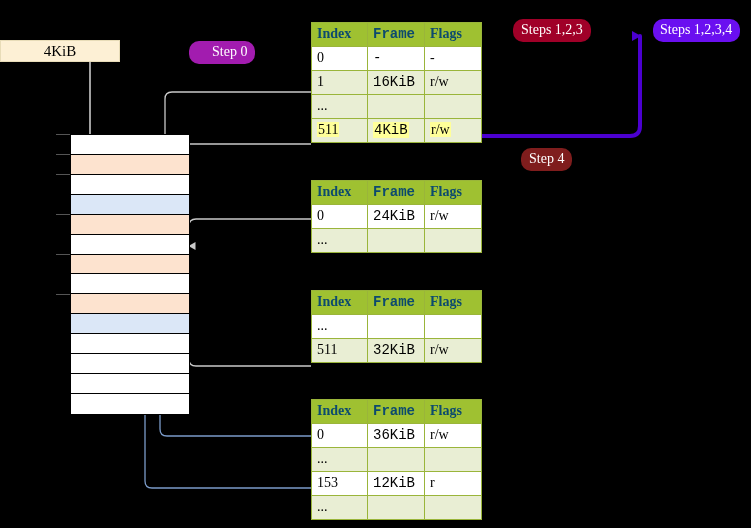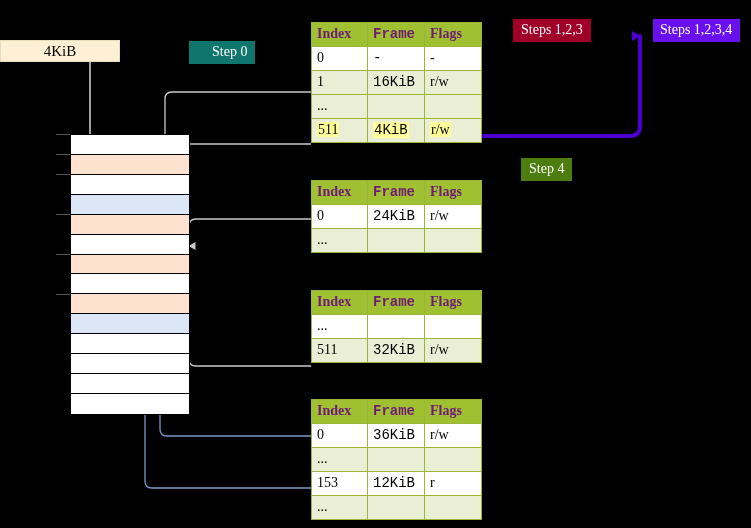--- a/index.html
+++ b/index.html
@@ -17,21 +17,21 @@
   .kib-box{
     position:absolute;left:0;top:40px;width:120px;height:22px;
     background:#fdf0d5;border:1px solid #e8dcb8;
     display:flex;align-items:center;justify-content:center;
     font-size:15px;line-height:1;box-sizing:border-box;
   }
 
   
   .badge{
     position:absolute;color:#fff;font-size:14px;line-height:1;
-    padding:4px 8px 5px;white-space:nowrap;box-sizing:border-box;
+    padding:4px 8px 5px;white-space:nowrap;box-sizing:border-box;border-radius:10px;
   }
 
   
   .mem-grid{
     position:absolute;left:70px;top:134px;width:120px;height:281px;
     border:1px solid #000;box-sizing:border-box;background:#fff;
   }
   .mem-row{
     width:100%;border-bottom:1px solid #000;box-sizing:border-box;
   }
@@ -51,21 +51,21 @@
   .ptable td,.ptable th{
     border:1px solid #9ab53a;
     padding:2px 5px 3px;
     text-align:left;
     box-sizing:border-box;
     height:24px;
     vertical-align:middle;
     font-weight:normal;
   }
   .ptable th{
-    background:#9fc131;color:#701a75;font-weight:bold;font-size:14px;
+    background:#9fc131;color:#0c4a6e;font-weight:bold;font-size:14px;
   }
   .ptable tr.r-white td{background:#ffffff;}
   .ptable tr.r-tint td{background:#e9eed4;}
   .hl{background:#ffff99;padding:0 1px;}
   .c-index{width:56px;}
   .c-frame{width:57px;font-family:Liberation Mono, monospace;}
   .c-flags{width:57px;}
 </style>
 </head>
 <body>
@@ -258,19 +258,19 @@
           <tr class="r-tint">
             <td class="c-index">...</td>
             <td class="c-frame"></td>
             <td class="c-flags"></td>
           </tr>
         </tbody>
       </table>
     </div>
 
   <div id="badges-host">
-      <div class="badge" style="left: 189px; top: 41px; background: #0f766e; padding-left: 23px;">Step 0</div>
+      <div class="badge" style="left: 189px; top: 41px; background: #a21caf; padding-left: 23px;">Step 0</div>
       <div class="badge" style="left: 513px; top: 19px; background: rgb(160, 0, 40);">Steps 1,2,3</div>
       <div class="badge" style="left: 653px; top: 19px; background: rgb(106, 15, 240); padding-left: 7px;">Steps 1,2,3,4</div>
-      <div class="badge" style="left: 521px; top: 158px; background: #4d7c0f;">Step 4</div>
+      <div class="badge" style="left: 521px; top: 148px; background: #7f1d1d;">Step 4</div>
     </div>
 
 </div>
 
 </body></html>

